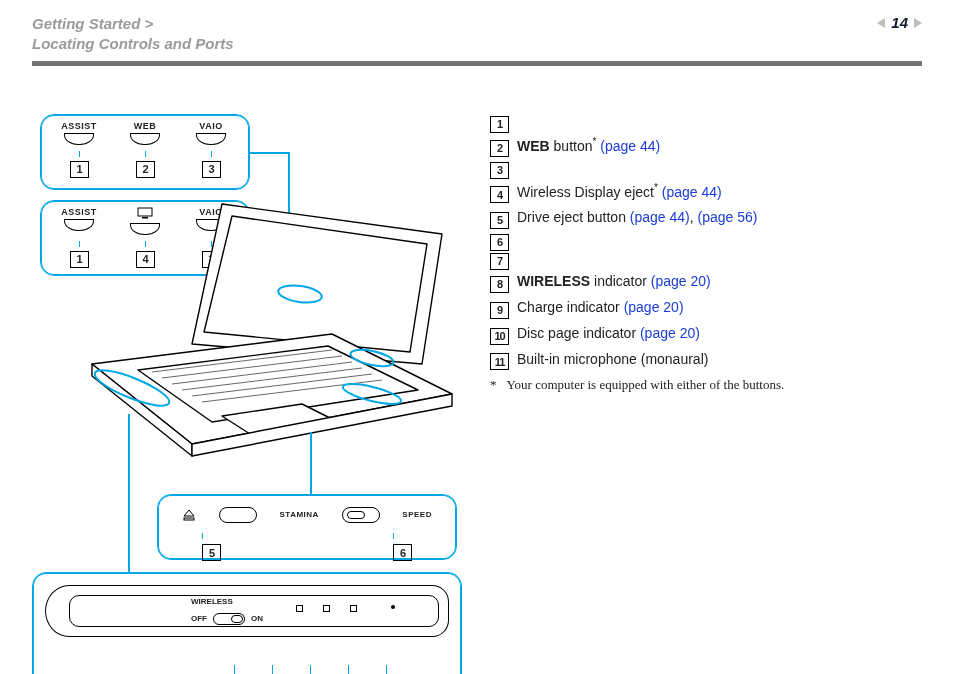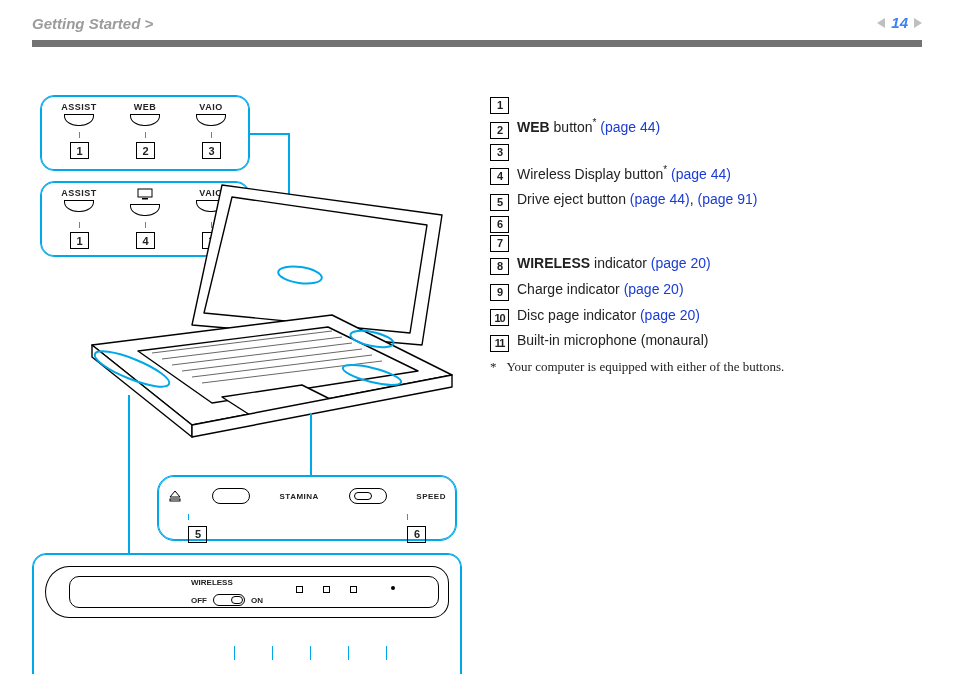--- a/index.html
+++ b/index.html
@@ -16,35 +16,35 @@
   .page {
     padding: 14px 32px 20px 32px;
     box-sizing: border-box;
     height: 100%;
     position: relative;
   }
   .header-row {
     display: flex;
     align-items: flex-start;
     justify-content: space-between;
-    border-bottom: 7px solid #737373;
+    border-bottom: 5px solid #737373;
     padding-bottom: 6px;
   }
   .breadcrumb {
     color: #9b9b9b;
     font-weight: bold;
     font-size: 15px;
     line-height: 1.35;
     font-style: italic;
   }
   .page-nav {
     display: flex;
     align-items: center;
     gap: 6px;
-    color: #3b82f6;
+    color: #0f172a;
     font-size: 15px;
     font-weight: bold;
     font-style: italic;
   }
   .page-nav .arrow {
     width: 0; height: 0;
     border-top: 5px solid transparent;
     border-bottom: 5px solid transparent;
   }
   .page-nav .arrow.left  { border-right: 8px solid #bfbfbf; }
@@ -133,21 +133,21 @@
 
   
   .laptop {
     position:absolute;
     left: 40px; top: 80px;
     width: 380px; height: 260px;
   }
   .laptop svg { overflow: visible; }
 
   
-  .panC { left: 125px; top: 380px; width: 300px; height: 66px; padding: 6px 10px 4px; border-radius: 17px; }
+  .panC { left: 125px; top: 380px; width: 300px; height: 66px; padding: 6px 24px 4px; }
   .slider-inner { display:flex; align-items:center; gap:8px; justify-content:space-between; height:28px; }
   .eject { width:14px;height:14px; }
   .pill {
     width: 36px; height: 14px;
     border:1px solid #000; border-radius:8px;
     position:relative;
   }
   .pill.withslot::after{
     content:""; position:absolute; left:4px; top:3px; width:16px; height:6px;
     border:1px solid #000; border-radius:4px;
@@ -188,20 +188,21 @@
 </style>
 </head>
 <body>
 
 <div class="page">
 
   <div class="header-row">
     <div class="breadcrumb">
       <span>Getting Started</span>
       <span>&gt;</span><br>
+      <span>Locating Controls and Ports</span>
     </div>
     <div class="page-nav">
       <span class="arrow left"></span>
       <span>14</span>
       <span class="arrow right"></span>
     </div>
   </div>
 
   <div class="content">
 
@@ -378,25 +379,25 @@
           </div>
           <div class="legend-row">
             <span class="numbox">2</span>
             <span><b>WEB</b><span> button</span><span class="sup">*</span> <a class="link" href="#">(page 44)</a></span>
           </div>
           <div class="legend-row">
             <span class="numbox">3</span>
           </div>
           <div class="legend-row">
             <span class="numbox">4</span>
-            <span><span>Wireless Display button</span><span class="sup">*</span> <a class="link" href="#">(page 44)</a></span>
+            <span><span>Wireless Display eject</span><span class="sup">*</span> <a class="link" href="#">(page 44)</a></span>
           </div>
           <div class="legend-row">
             <span class="numbox">5</span>
-            <span><span>Drive eject button </span><a class="link" href="#">(page 44)</a>, <a class="link" href="#">(page 91)</a></span>
+            <span><span>Drive eject button </span><a class="link" href="#">(page 44)</a>, <a class="link" href="#">(page 56)</a></span>
           </div>
           <div class="legend-row">
             <span class="numbox">6</span>
           </div>
           <div class="legend-row">
             <span class="numbox">7</span>
           </div>
           <div class="legend-row">
             <span class="numbox">8</span>
             <span><b>WIRELESS</b><span> indicator </span><a class="link" href="#">(page 20)</a></span>

